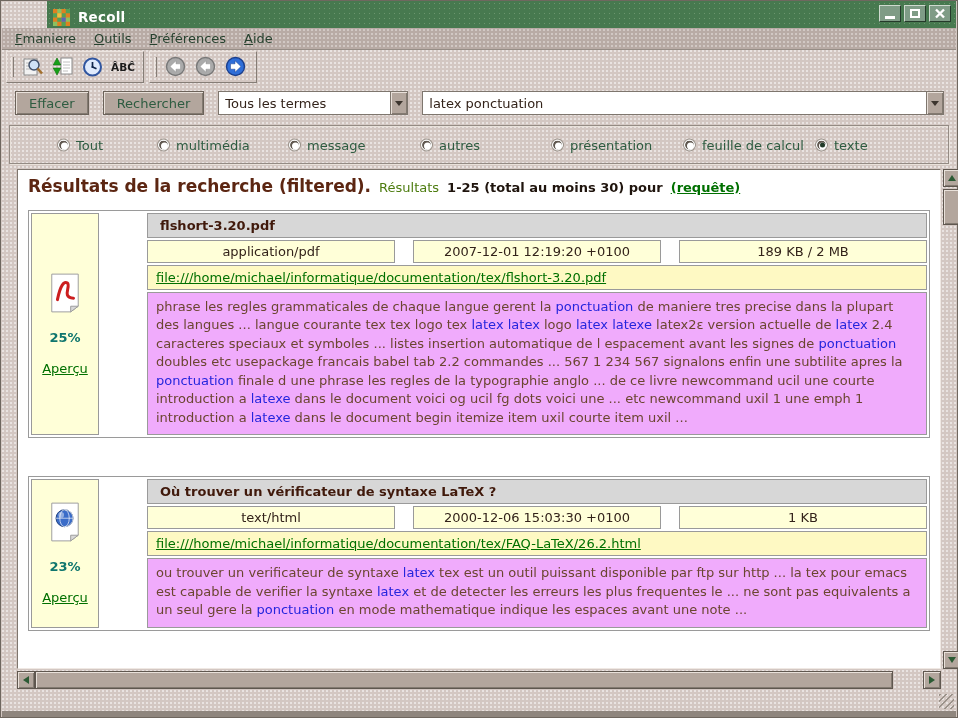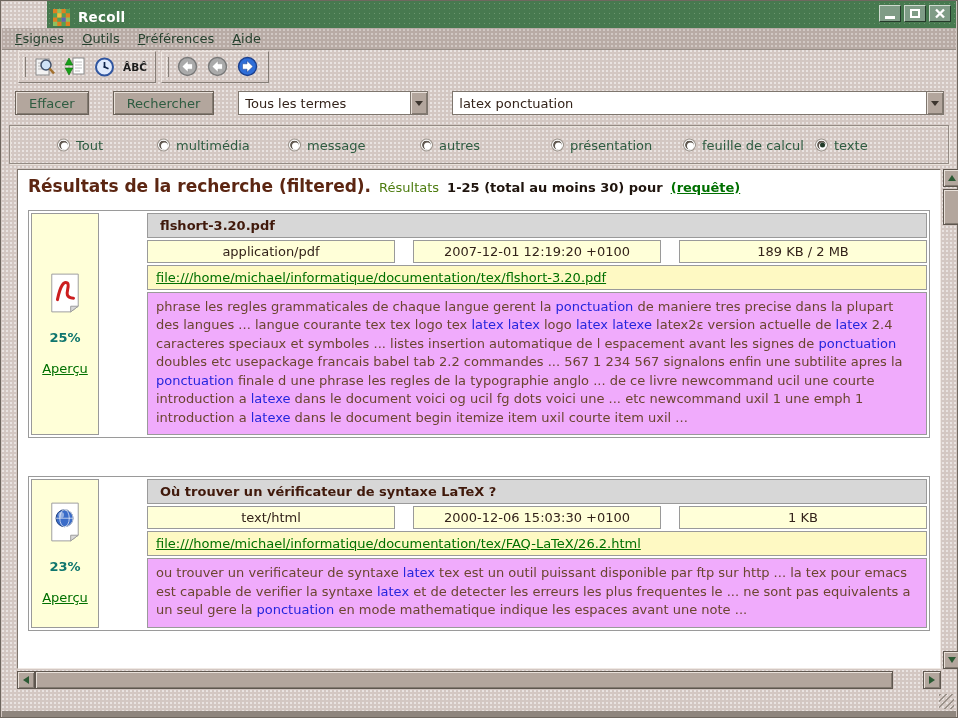--- a/index.html
+++ b/index.html
@@ -29,29 +29,29 @@
   
   .menubar { position:absolute; left:1px; right:1px; top:27px; height:22px;
     background-color:#b8aba5;
     background-image: radial-gradient(rgba(255,255,255,.35) .8px, rgba(0,0,0,0) .9px);
     background-size:4px 4px;
     display:flex; align-items:center; padding-left:4px; border-bottom:1px solid #968d86; }
   .menu-item { padding:2px 9px; color:#27422f; cursor:default; }
   .mn { text-decoration: underline; }
 
   
-  .toolbar { position:absolute; left:1px; top:50px; height:32px; display:flex; gap:5px; padding-left:16px; }
+  .toolbar { position:absolute; left:1px; top:50px; height:32px; display:flex; gap:5px; padding-left:4px; }
   .tb-group { display:flex; align-items:center; gap:4px; padding:2px 7px 2px 2px;
     border:1px solid; border-color:#ece4df #857d76 #857d76 #ece4df; }
   .tb-handle { width:3px; height:20px; border-left:1px solid #efe8e3; border-right:1px solid #857d76; margin:0 2px; }
   .tb-btn { width:26px; height:26px; display:flex; align-items:center; justify-content:center; cursor:pointer; }
   .spell-label { font-size:10.5px; font-weight:bold; color:#1c1c1c; letter-spacing:0; }
 
   
-  .search-row { position:absolute; left:14px; top:90px; right:13px; height:24px; display:flex; gap:24px; }
+  .search-row { position:absolute; left:14px; top:90px; right:13px; height:24px; display:flex; gap:14px; }
   .btn { height:24px; padding:0 13px; background:#b3a69d; color:#2e5c41;
     border:1px solid #6b6259; box-shadow: inset 1px 1px 0 #e9e1da, inset -1px -1px 0 #837a71;
     font-size:13px; font-family:inherit; cursor:pointer; }
   .combo { height:24px; background:#fff; border:1px solid #7e766e; display:flex; align-items:center; position:relative; }
   .combo .val { flex:1; padding:0 6px; color:#33231a; white-space:nowrap; overflow:hidden; }
   .drop-btn { width:17px; height:100%; background:#b3a69d; border-left:1px solid #7e766e;
     box-shadow: inset 1px 1px 0 #e9e1da, inset -1px -1px 0 #837a71;
     display:flex; align-items:center; justify-content:center; cursor:pointer; }
   .tri-down { width:0; height:0; border-left:4px solid transparent; border-right:4px solid transparent; border-top:5px solid #3c352e; }
   .mode-combo { width:190px; }
@@ -147,21 +147,21 @@
         </div>
       <div class="wc">
         <svg width="12" height="11">
             <path d="M2 1.5 L10 9.5 M10 1.5 L2 9.5" stroke="#fff" stroke-width="2.4"></path>
           </svg>
       </div>
     </div>
   </div>
 
   <div class="menubar">
-    <span class="menu-item"><span class="mn">F</span><span>signes</span></span>
+    <span class="menu-item"><span class="mn">F</span><span>maniere</span></span>
     <span class="menu-item"><span class="mn">O</span><span>utils</span></span>
     <span class="menu-item"><span class="mn">P</span><span>références</span></span>
     <span class="menu-item"><span class="mn">A</span><span>ide</span></span>
   </div>
 
   <div class="toolbar">
     <div class="tb-group">
       <div class="tb-handle"></div>
       <div class="tb-btn">
         <svg width="24" height="24">

